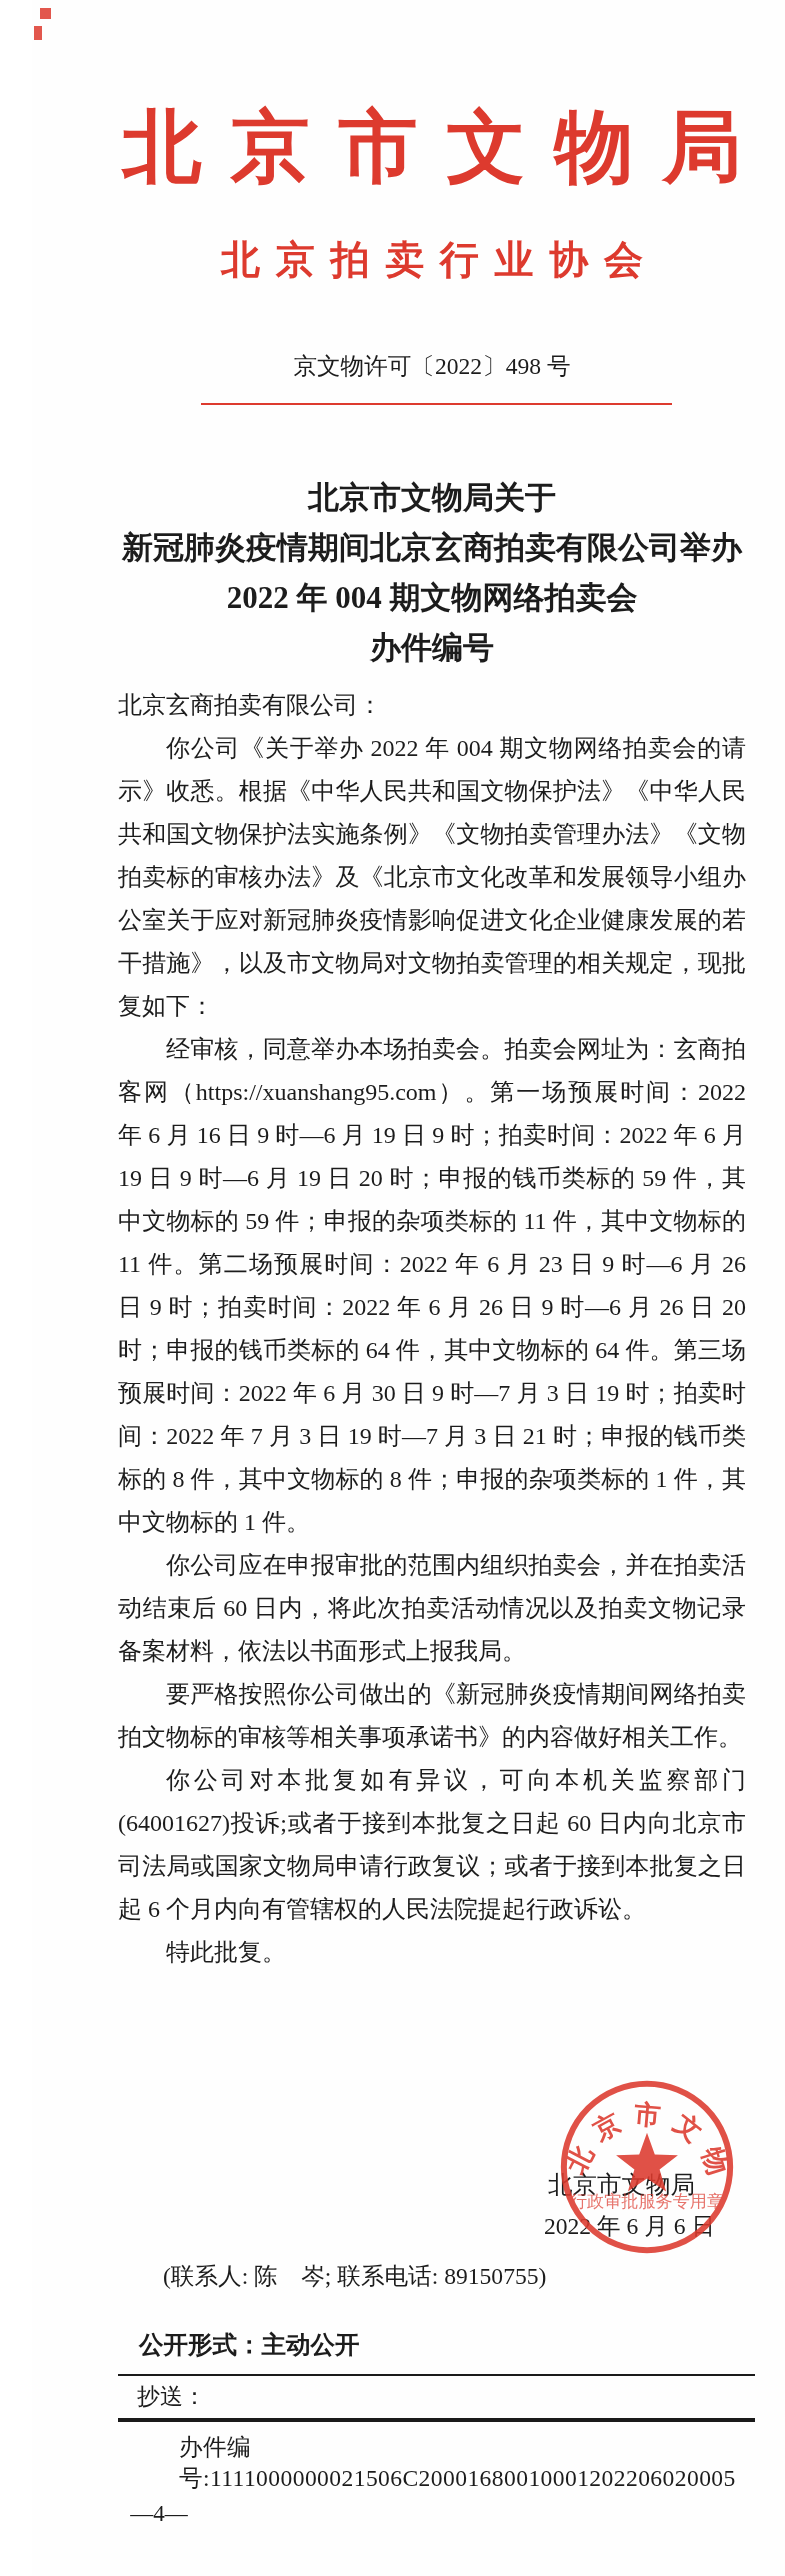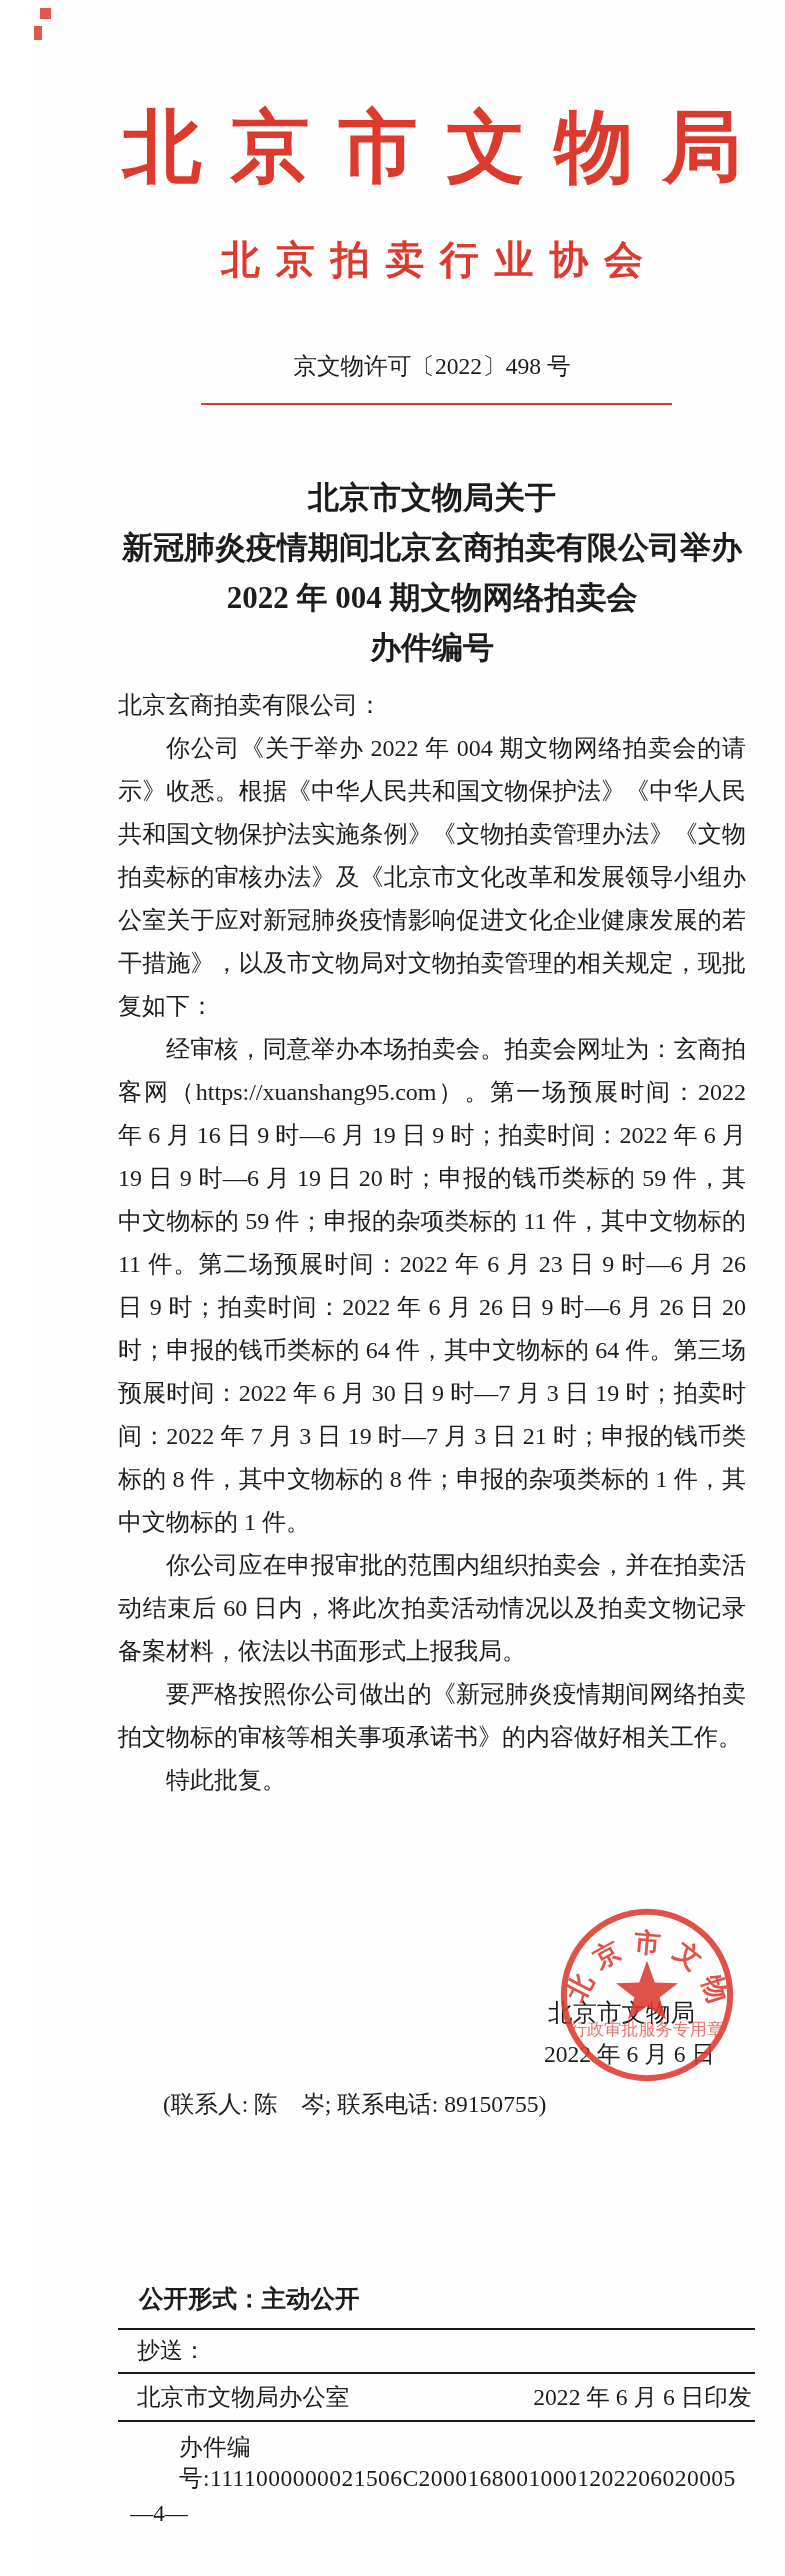--- a/index.html
+++ b/index.html
@@ -170,20 +170,21 @@
       <div>2022 年 004 期文物网络拍卖会</div>
       <div>办件编号</div>
     </div>
 
     <div class="body-text">
       <p>北京玄商拍卖有限公司：</p>
       <p class="indent">你公司《关于举办 2022 年 004 期文物网络拍卖会的请示》收悉。根据《中华人民共和国文物保护法》《中华人民共和国文物保护法实施条例》《文物拍卖管理办法》《文物拍卖标的审核办法》及《北京市文化改革和发展领导小组办公室关于应对新冠肺炎疫情影响促进文化企业健康发展的若干措施》，以及市文物局对文物拍卖管理的相关规定，现批复如下：</p>
       <p class="indent">经审核，同意举办本场拍卖会。拍卖会网址为：玄商拍客网（https://xuanshang95.com）。第一场预展时间：2022 年 6 月 16 日 9 时—6 月 19 日 9 时；拍卖时间：2022 年 6 月 19 日 9 时—6 月 19 日 20 时；申报的钱币类标的 59 件，其中文物标的 59 件；申报的杂项类标的 11 件，其中文物标的 11 件。第二场预展时间：2022 年 6 月 23 日 9 时—6 月 26 日 9 时；拍卖时间：2022 年 6 月 26 日 9 时—6 月 26 日 20 时；申报的钱币类标的 64 件，其中文物标的 64 件。第三场预展时间：2022 年 6 月 30 日 9 时—7 月 3 日 19 时；拍卖时间：2022 年 7 月 3 日 19 时—7 月 3 日 21 时；申报的钱币类标的 8 件，其中文物标的 8 件；申报的杂项类标的 1 件，其中文物标的 1 件。</p>
       <p class="indent">你公司应在申报审批的范围内组织拍卖会，并在拍卖活动结束后 60 日内，将此次拍卖活动情况以及拍卖文物记录备案材料，依法以书面形式上报我局。</p>
       <p class="indent">要严格按照你公司做出的《新冠肺炎疫情期间网络拍卖拍文物标的审核等相关事项承诺书》的内容做好相关工作。</p>
+      <p class="indent">你公司对本批复如有异议，可向本机关监察部门(64001627)投诉;或者于接到本批复之日起 60 日内向北京市司法局或国家文物局申请行政复议；或者于接到本批复之日起 6 个月内向有管辖权的人民法院提起行政诉讼。</p>
       <p class="indent">特此批复。</p>
     </div>
 
     <div class="sig-area">
       <div class="sig-org">北京市文物局</div>
       <div class="sig-date">2022 年 6 月 6 日</div>
 
       <svg class="seal" viewBox="0 0 210 210" aria-hidden="true" style="font-size:28px">
         <circle cx="105" cy="105" r="97" fill="none" stroke="#dd3a2e" stroke-width="7"></circle>
         <polygon fill="#dd3a2e" points="105,65 114.1,90.5 141.1,91.3 119.7,107.8 127.3,133.7 105,118.5 82.7,133.7 90.3,107.8 68.9,91.3 95.9,90.5"></polygon>
@@ -205,24 +206,20 @@
     <div class="disclosure">公开形式：主动公开</div>
 
     <div class="black-rule r1"></div>
 
     <div class="cc-row">
       <span class="cc-label">抄送：</span>
     </div>
 
     <div class="black-rule"></div>
 
-    <div class="issuer-row">
-      <span>北京市文物局办公室</span>
-      <span>2022 年 6 月 6 日印发</span>
-    </div>
 
     <div class="black-rule"></div>
 
     <div class="code-row">
       <span>办件编号:</span><span>1111000000021506C20001680010001202206020005</span>
     </div>
 
     <div class="page-no">—4—</div>
   </div>
 

